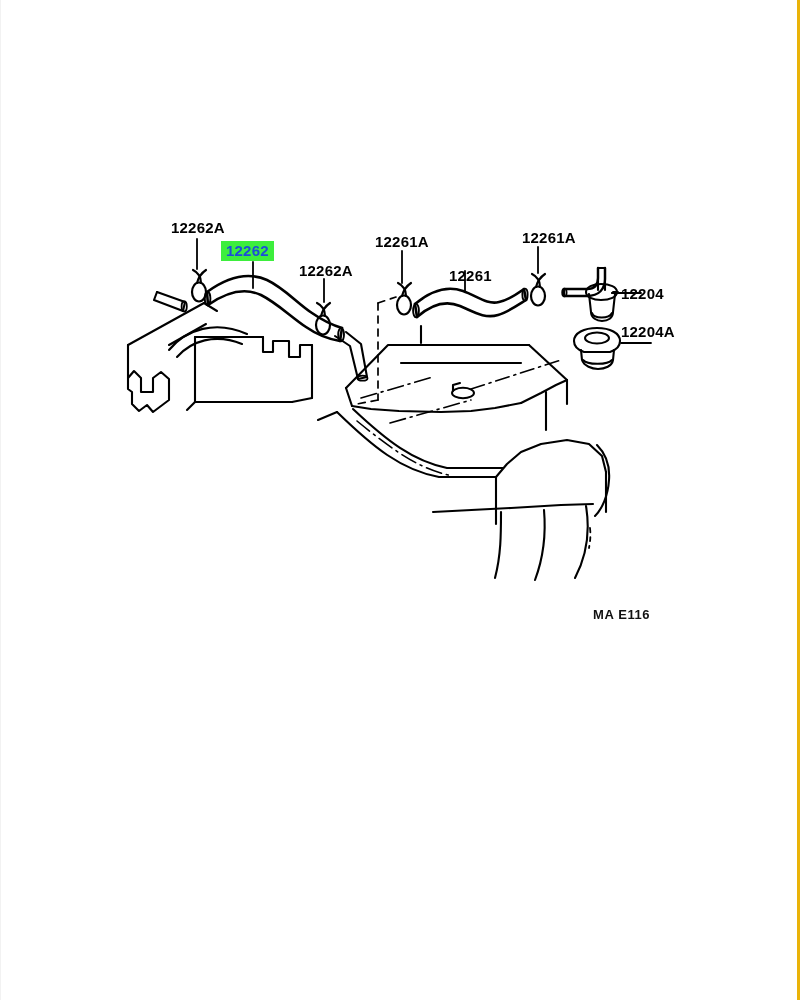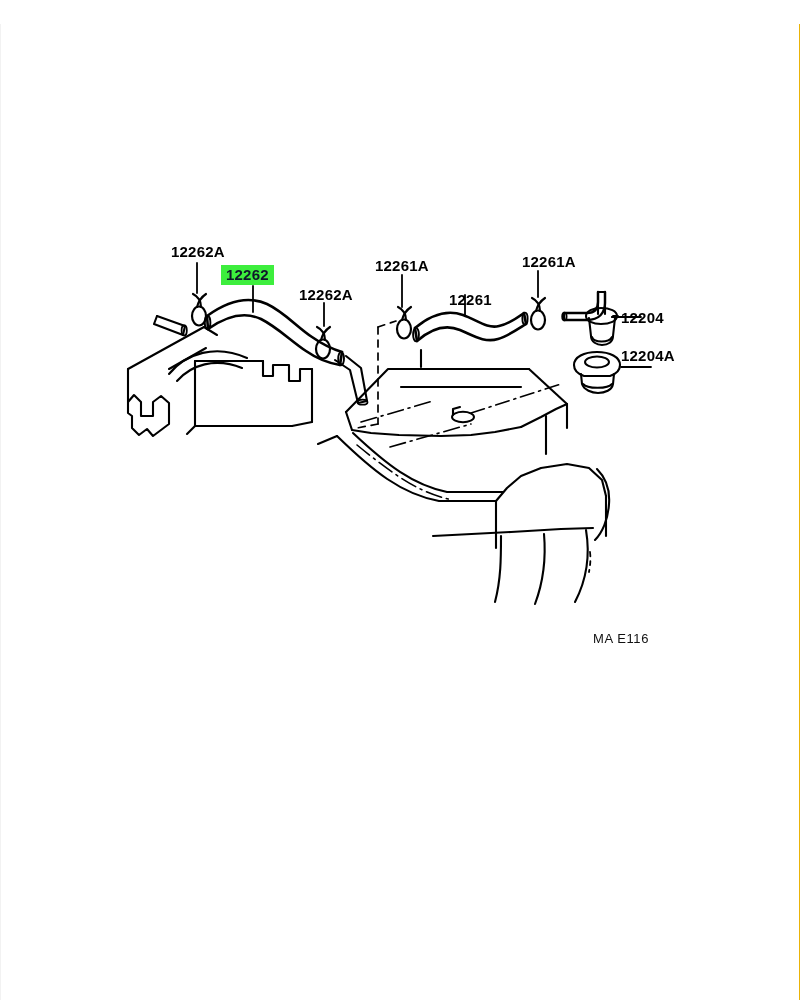--- a/index.html
+++ b/index.html
@@ -3,36 +3,35 @@
 <meta charset="utf-8">
 <style>
   html,body{margin:0;padding:0;background:#fff;}
   body{
     width:800px;height:1000px;position:relative;overflow:hidden;
     font-family:"Liberation Sans", sans-serif;
     background:#ffffff;
   }
   #page{
     position:absolute;inset:0;background:#fff;
-    border-left:1px solid #f2f2f2;border-right:1px solid #eab308;
+    border-left:1px solid #f2f2f2;border-right:3px solid #eab308;
     box-sizing:border-box;
-    margin-top:24px;
   }
   #diagram{position:absolute;left:0;top:0;width:800px;height:1000px;}
   .lbl{
     position:absolute;font-family:"Liberation Sans", sans-serif;
     font-weight:bold;font-size:15px;letter-spacing:0.2px;color:#000;
     white-space:nowrap;line-height:1;
   }
   .lbl.hl{
-    background:#3dee3d;padding:2px 5px 3px 5px;color:#0f172a;
+    background:#3dee3d;padding:2px 5px 3px 5px;color:#1d4ed8;
   }
   .figcode{
     position:absolute;font-family:"Liberation Sans", sans-serif;
-    font-weight:normal;font-size:13px;color:#111;letter-spacing:0.6px;
+    font-weight:bold;font-size:13px;color:#111;letter-spacing:0.6px;
     white-space:nowrap;
   }
 </style>
 </head>
 <body>
 
 <div id="page">
 
   <svg id="diagram" viewBox="0 0 800 1000" xmlns="http://www.w3.org/2000/svg">
     <g fill="none" stroke="#000" stroke-width="2.1" stroke-linecap="round" stroke-linejoin="round">

